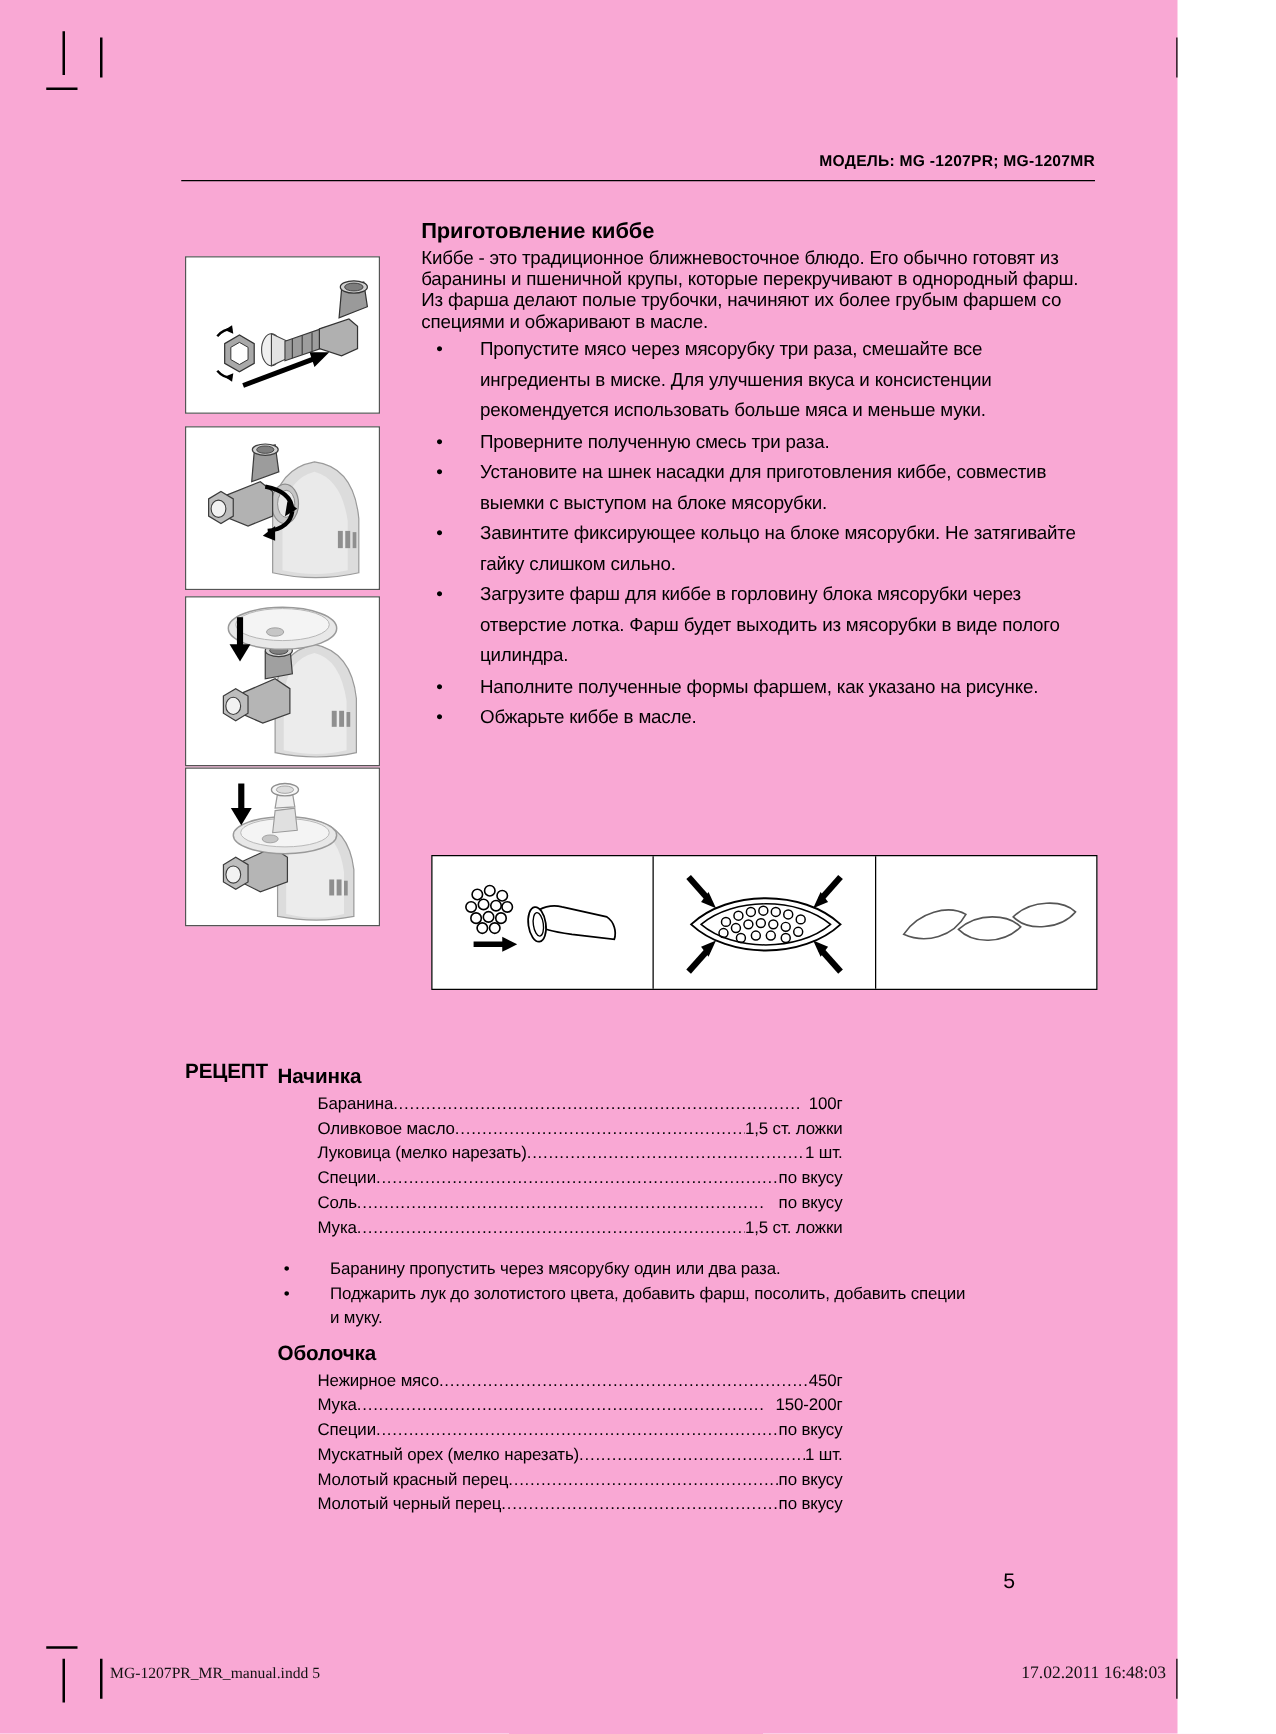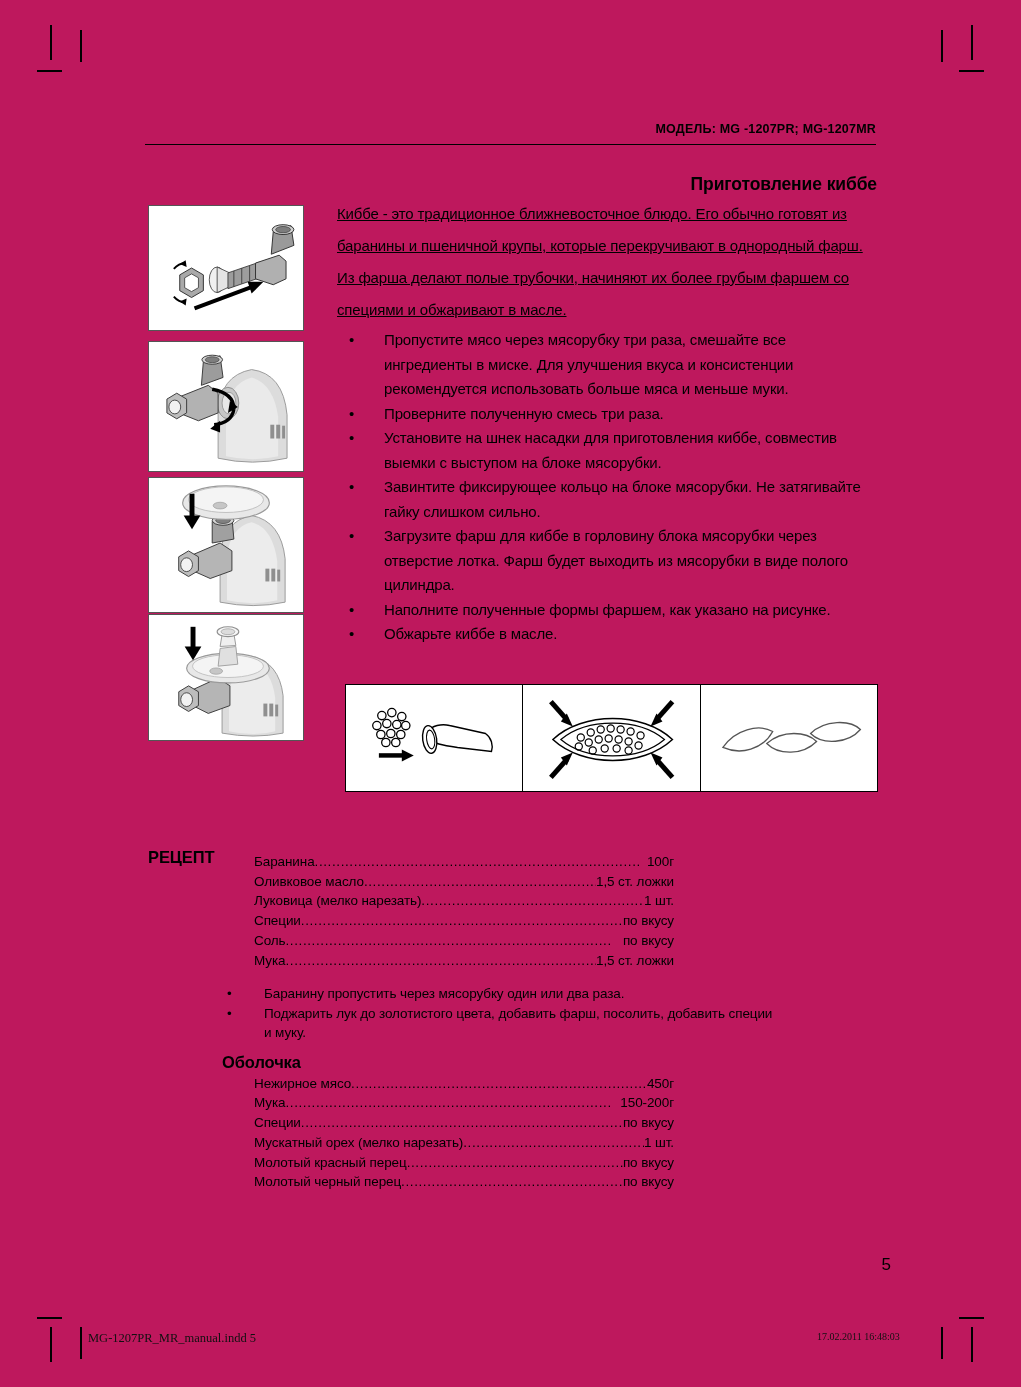--- a/index.html
+++ b/index.html
@@ -6,24 +6,24 @@
     margin: 0;
     padding: 0;
     background: #ffffff;
   }
   body {
     font-family: "Liberation Sans", sans-serif;
     color: #000000;
   }
   #page {
     position: relative;
-    width: 1021px;
+    width: 942px;
     height: 1387px;
     overflow: hidden;
-    background: #be185d;
+    background: #f9a8d4;
   }
 
   
   .cropmark {
     position: absolute;
     background: #000000;
   }
 
   
   #header-block {
@@ -59,28 +59,26 @@
     position: absolute;
     left: 337px;
     top: 174px;
     width: 540px;
   }
   h2.sec-title {
     margin: 0 0 3px 0;
     font-size: 17.5px;
     font-weight: bold;
     letter-spacing: -0.1px;
-    text-align: right;
   }
   p.intro {
     margin: 0;
     font-size: 15px;
-    line-height: 32px;
+    line-height: 17px;
     letter-spacing: -0.15px;
-    text-decoration: underline;
   }
   ul.steps {
     margin: 2px 0 0 0;
     padding: 0;
     list-style: none;
   }
   ul.steps li {
     position: relative;
     padding-left: 47px;
     font-size: 15px;
@@ -197,21 +195,21 @@
     top: 1331px;
     font-family: Liberation Serif, serif;
     font-size: 12.5px;
     color: #111;
   }
   #footer-right {
     position: absolute;
     left: 817px;
     top: 1331px;
     font-family: "Liberation Serif", serif;
-    font-size: 10px;
+    font-size: 14px;
     color: #111;
   }
 </style>
 </head>
 <body>
 
 <div id="page">
 
   <div class="cropmark" style="left:50px; top:25px; width:1.6px; height:35px;"></div>
   <div class="cropmark" style="left:37px; top:70px; width:25px; height:1.6px;"></div>
@@ -430,20 +428,21 @@
           <path d="M110,48 C124,34 150,34 160,44 C148,58 122,60 110,48 Z"></path>
         </g>
       </svg>
     </div>
   </div>
 
   <div id="recipe-title">РЕЦЕПТ</div>
 
   <div id="recipe-body">
 
+    <h3 class="sub-title">Начинка</h3>
     <div class="ing-list">
       <div class="ing-row">
         <span class="ing-name">Баранина</span>
         <span class="ing-lead">...........................................................................</span>
         <span class="ing-val">100г</span>
       </div>
       <div class="ing-row">
         <span class="ing-name">Оливковое масло</span>
         <span class="ing-lead">...........................................................................</span>
         <span class="ing-val">1,5 ст. ложки</span>

